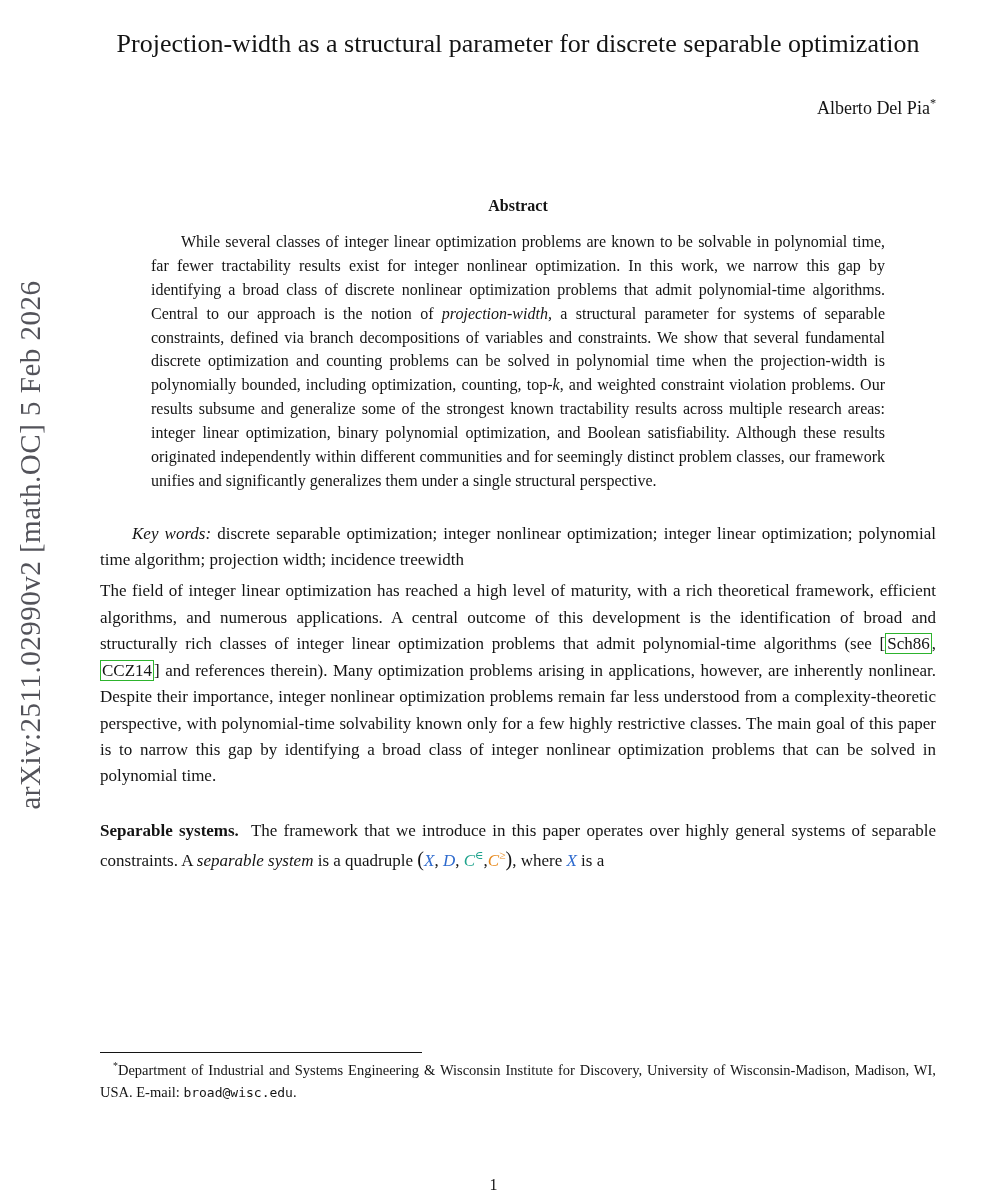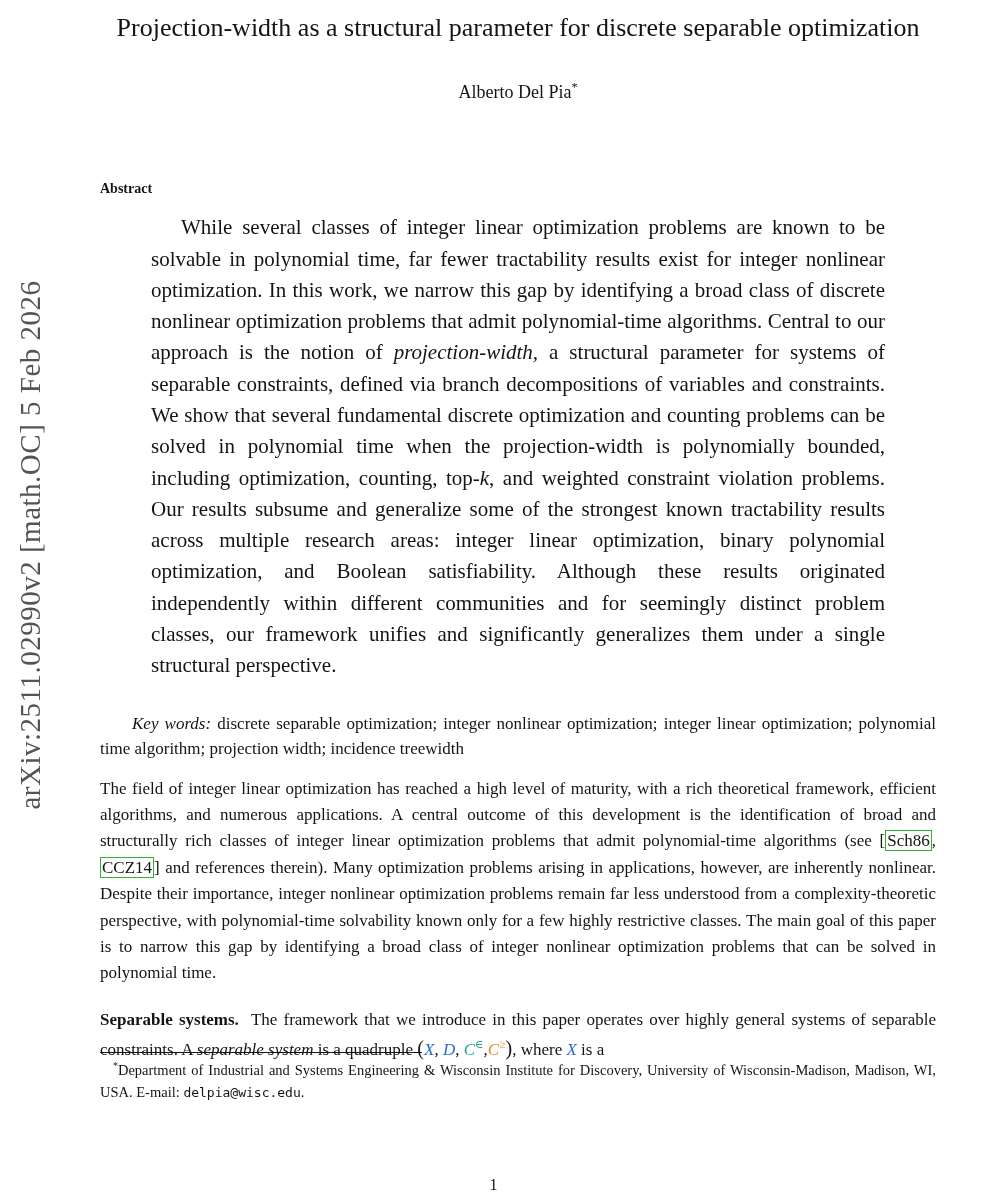--- a/index.html
+++ b/index.html
@@ -13,35 +13,35 @@
   }
   .arxiv-banner {
     position: absolute;
     top: 545px; left: 30px;
     transform: translate(-50%, -50%) rotate(-90deg);
     white-space: nowrap;
     font-size: 29px;
     color: #53535a;
     letter-spacing: 0.5px;
   }
-  .main { position: absolute; left: 100px; top: 0; width: 836px; }
+  .main { position: absolute; left: 100px; top: 16px; width: 836px; }
   .title { text-align: center; font-size: 26px; line-height: 1.55; margin-top: 8px; font-weight: normal; }
-  .author { text-align: center; font-size: 18px; margin-top: 34px; }
+  .author { text-align: right; font-size: 18px; margin-top: 34px; }
   .date   { text-align: center; font-size: 18px; margin-top: 27px; }
-  .abstract-heading { font-weight: bold; font-size: 14px; margin-top: 78px; }
+  .abstract-heading { text-align: center; font-weight: bold; font-size: 16px; margin-top: 78px; }
   .abstract-body {
     margin: 15px 51px 0 51px;
-    font-size: 21px; line-height: 1.49;
+    font-size: 16px; line-height: 1.49;
     text-align: justify; text-indent: 30px;
   }
   .keywords { margin-top: 29px; font-size: 17px; line-height: 1.5; text-align: justify; text-indent: 32px; }
   .section-heading { margin-top: 38px; font-size: 21.5px; font-weight: bold; }
   .section-number { display: inline-block; margin-right: 19px; }
-  .para { margin-top: 14px; font-size: 17px; line-height: 1.555; text-align: justify; }
-  .para-sep { margin-top: 20px; }
+  .para { margin-top: 6px; font-size: 17px; line-height: 1.555; text-align: justify; }
+  .para-sep { margin-top: 28px; }
   .lead { font-weight: bold; }
   .lead-gap { display: inline-block; width: 12px; }
   .emph { font-style: italic; }
   .math-var { font-style: italic; }
   .big-paren { font-size: 118%; }
   sup { font-size: 68%; vertical-align: super; line-height: 0; }
   .m-blue   { color: #2f6bce; }
   .m-teal   { color: #1fa38d; }
   .m-orange { color: #e8881a; }
   .cite-box { border: 1.5px solid #2db32d; padding: 0 1px; color: #141414; text-decoration: none; cursor: pointer; }
@@ -73,16 +73,16 @@
 
 
   <p class="para"><span>The field of integer linear optimization has reached a high level of maturity, with a rich theoretical framework, efficient algorithms, and numerous applications. A central outcome of this development is the identification of broad and structurally rich classes of integer linear optimization problems that admit polynomial-time algorithms (see [</span><a class="cite-box">Sch86</a><span>, </span><a class="cite-box">CCZ14</a><span>] and references therein). Many optimization problems arising in applications, however, are inherently nonlinear. Despite their importance, integer nonlinear optimization problems remain far less understood from a complexity-theoretic perspective, with polynomial-time solvability known only for a few highly restrictive classes. The main goal of this paper is to narrow this gap by identifying a broad class of integer nonlinear optimization problems that can be solved in polynomial time.</span></p>
 
   <p class="para para-sep"><span class="lead">Separable systems.</span><span class="lead-gap"></span><span>The framework that we introduce in this paper operates over highly general systems of separable constraints. A </span><span class="emph">separable system</span><span> is a quadruple </span><span class="big-paren">(</span><span class="math-var m-blue">X</span><span>, </span><span class="math-var m-blue">D</span><span>, </span><span class="m-teal"><span class="math-var">C</span><sup>∈</sup></span><span>,</span><span class="m-orange"><span class="math-var">C</span><sup>≥</sup></span><span class="big-paren">)</span><span>, where </span><span class="math-var m-blue">X</span><span> is a</span></p>
 
 </div>
 
 <div class="footnote-block">
   <hr class="footnote-rule">
-  <p class="footnote"><sup>*</sup><span>Department of Industrial and Systems Engineering &amp; Wisconsin Institute for Discovery, University of Wisconsin-Madison, Madison, WI, USA. E-mail: </span><span class="mono">delpia@wisc.edu</span><span>.</span></p>
+  <p class="footnote"><sup>*</sup><span>Department of Industrial and Systems Engineering &amp; Wisconsin Institute for Discovery, University of Wisconsin-Madison, Madison, WI, USA. E-mail: </span><span class="mono">broad@wisc.edu</span><span>.</span></p>
 </div>
 
 <div class="page-number">1</div>
 
 </body></html>

